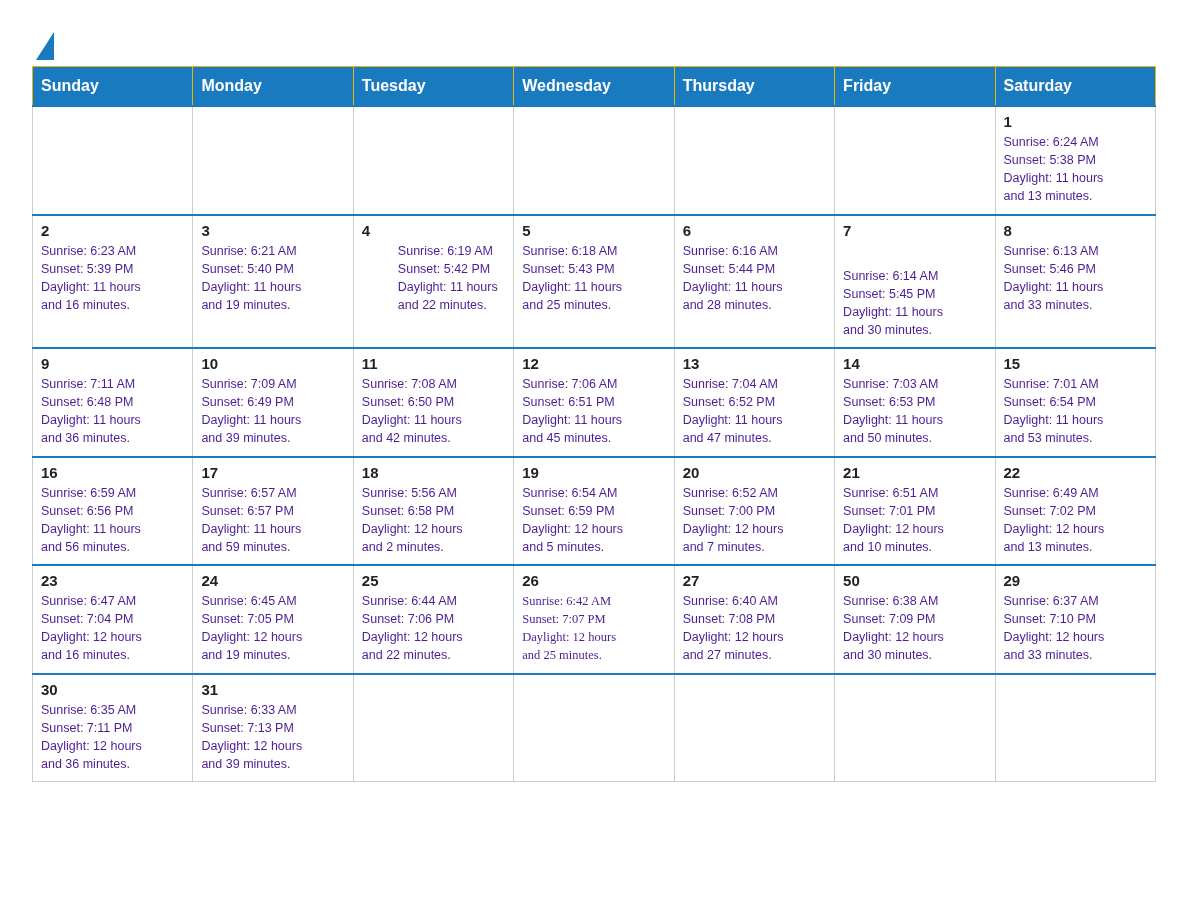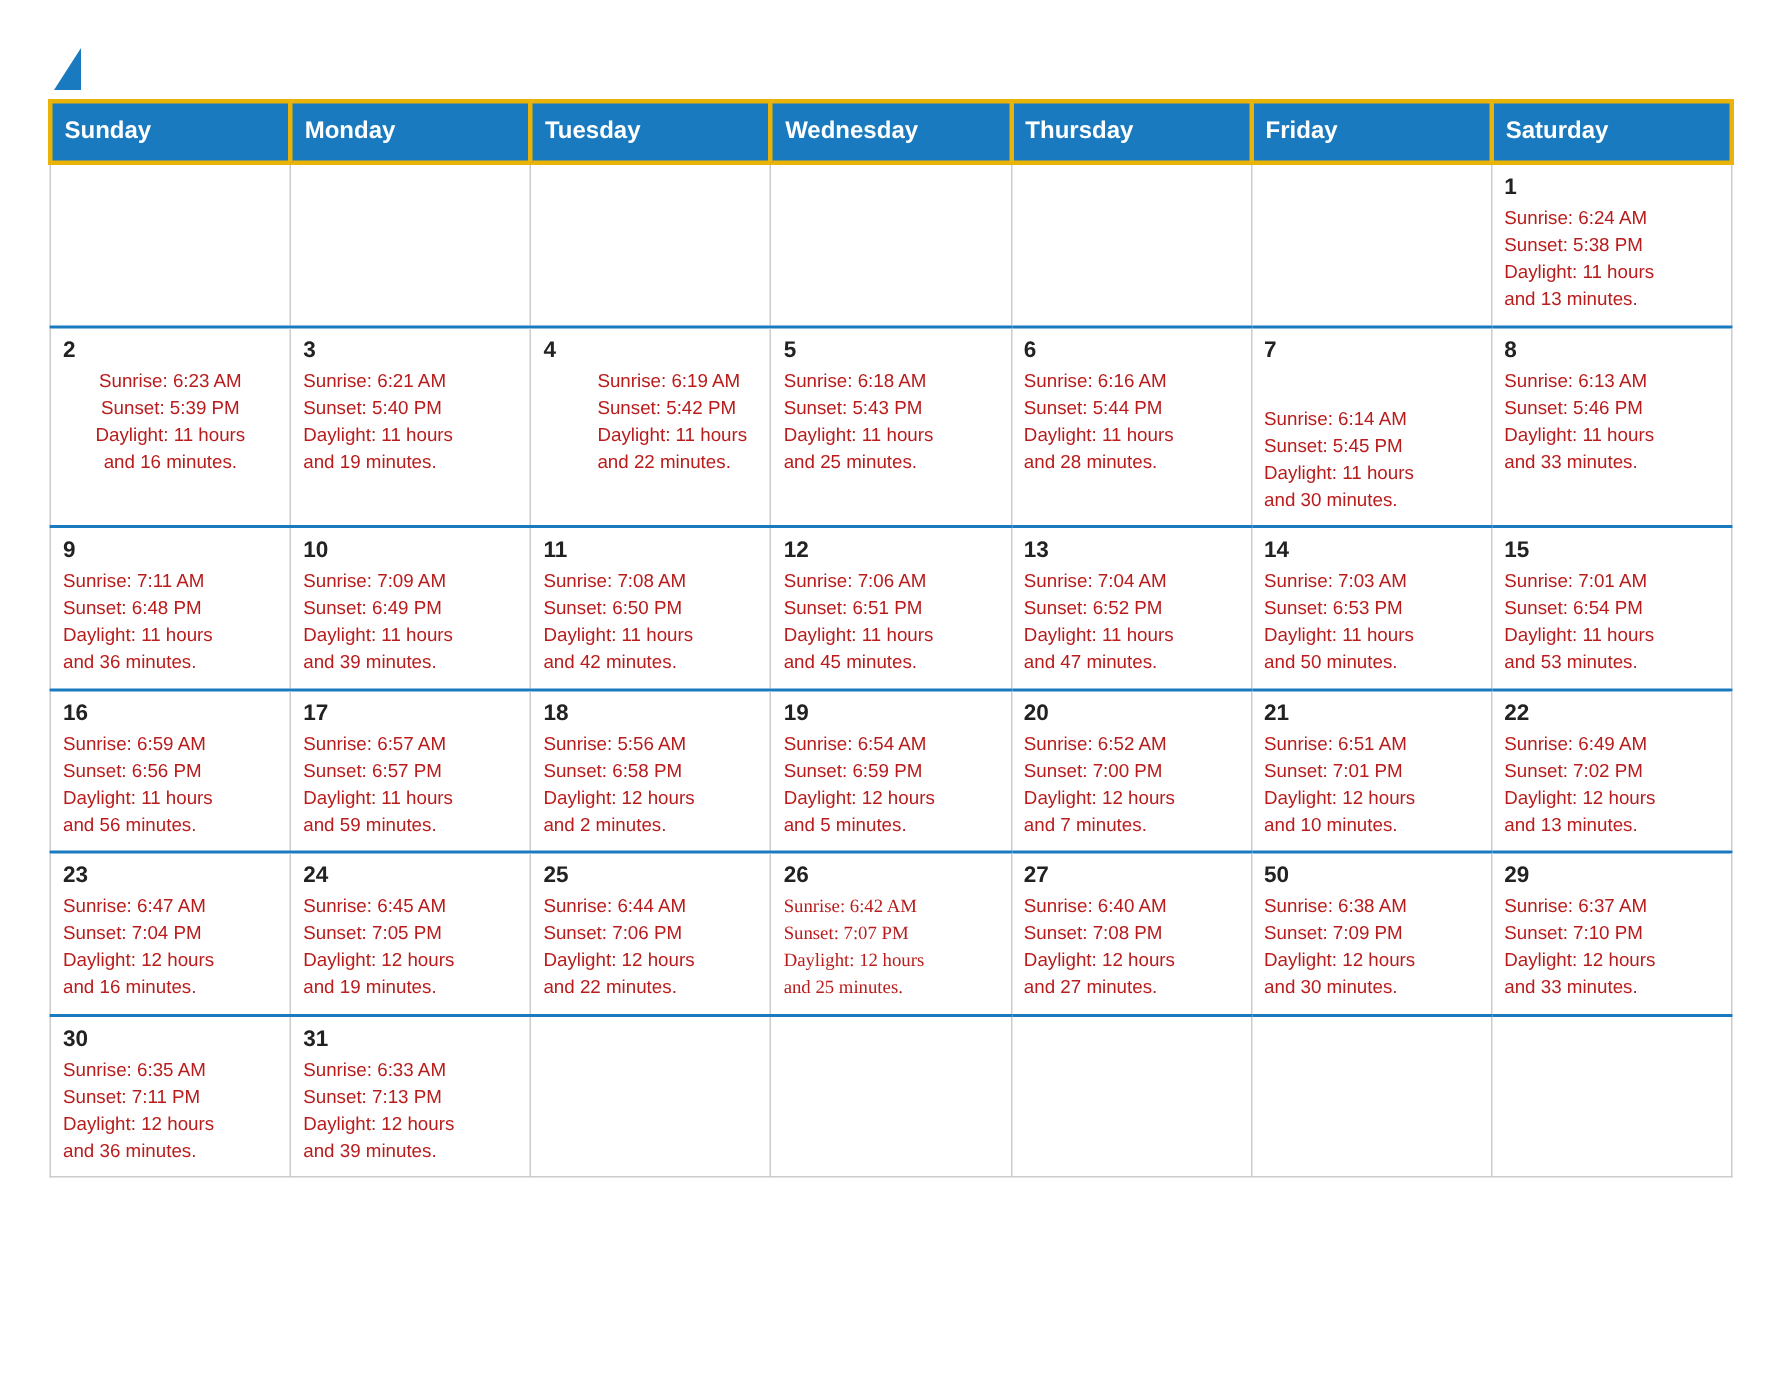--- a/index.html
+++ b/index.html
@@ -70,42 +70,42 @@
       border-collapse: collapse;
       margin-top: 8px;
     }
     .calendar thead th {
       background: #1a7abf;
       color: #fff;
       font-size: 16px;
       font-weight: bold;
       padding: 10px 8px;
       text-align: left;
-      border: 3px solid #eab308;
+      border: 1px solid #eab308;
     }
     .calendar tbody td {
       vertical-align: top;
       width: 14.28%;
       padding: 6px 8px 8px 8px;
       border: 1px solid #ccc;
       font-size: 13px;
       color: #222;
       min-height: 90px;
       background: #fff;
     }
     .day-number {
       font-size: 15px;
       font-weight: bold;
       color: #222;
       display: block;
       margin-bottom: 3px;
     }
     .day-info {
       font-size: 12.5px;
-      color: #b91c1c;
+      color: #4c1d95;
       line-height: 1.45;
     }
     .calendar tbody tr:first-child td {
       border-top: 2px solid #1a7abf;
     }
     .calendar tbody tr td {
       border-top: 2px solid #1a7abf;
     }
   </style>
 </head>
@@ -150,21 +150,21 @@
           <span class="day-number">1</span>
           <div class="day-info" style="white-space: pre-line;">Sunrise: 6:24 AM
 Sunset: 5:38 PM
 Daylight: 11 hours
 and 13 minutes.</div>
         </td>
       </tr>
       <tr>
         <td>
           <span class="day-number">2</span>
-          <div class="day-info" style="white-space: pre-line; text-align: center;">Sunrise: 6:23 AM
+          <div class="day-info" style="white-space: pre-line;">Sunrise: 6:23 AM
 Sunset: 5:39 PM
 Daylight: 11 hours
 and 16 minutes.</div>
         </td>
         <td>
           <span class="day-number">3</span>
           <div class="day-info" style="white-space: pre-line;">Sunrise: 6:21 AM
 Sunset: 5:40 PM
 Daylight: 11 hours
 and 19 minutes.</div>

